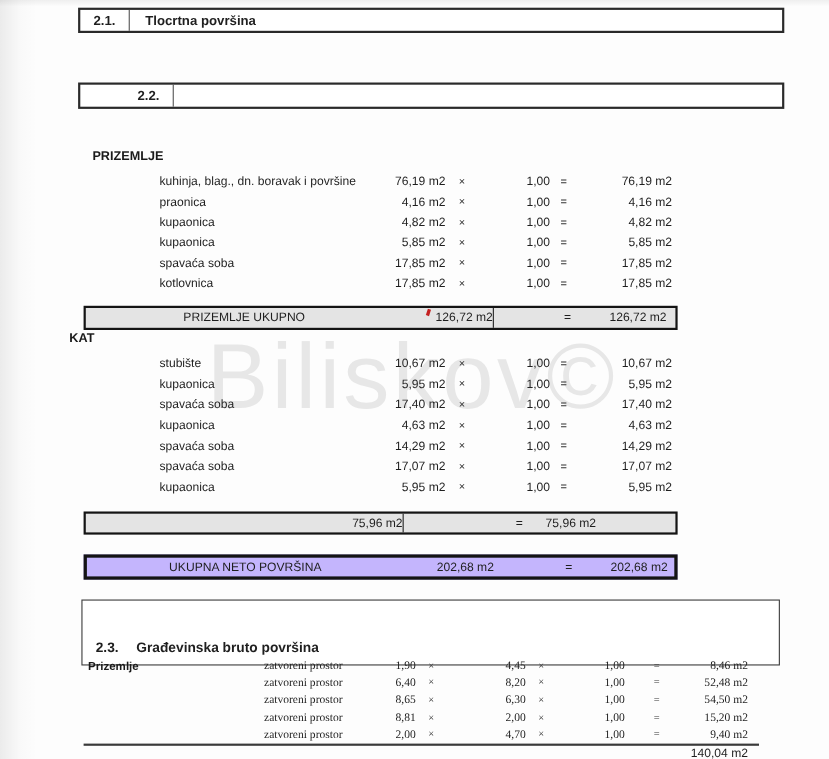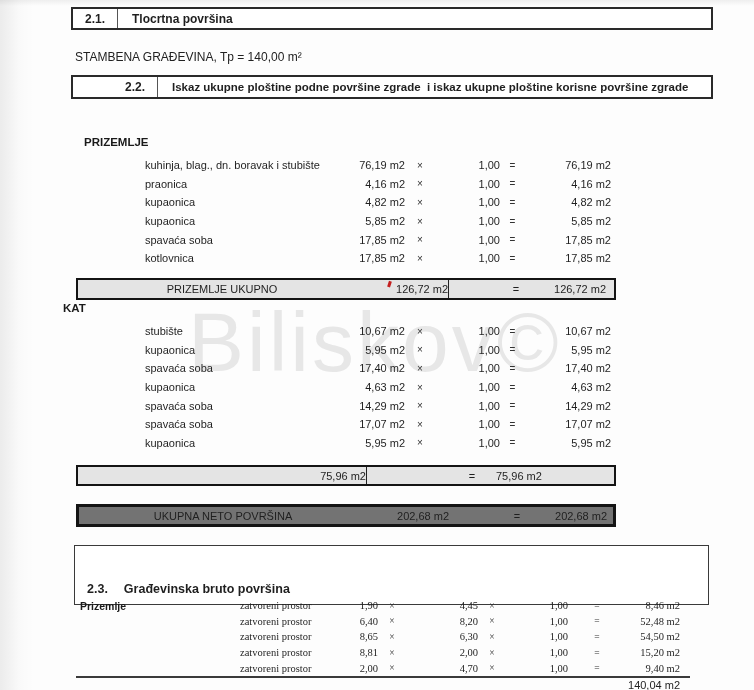--- a/index.html
+++ b/index.html
@@ -39,21 +39,21 @@
     background:#e4e4e4;border:2.5px solid #141414;
     display:grid;grid-template-columns:288px 82px 48px 40px 76px;
     align-items:center;font-size:11px;font-weight:normal;white-space:nowrap;}
   .t-label{text-align:center;}
   .t-val{text-align:right;}
   .t-gap{align-self:stretch;border-left:1.5px solid #222;}
   .tbox.no-div .t-gap{border-left:none;}
   .t-eq{text-align:center;}
   .t-res{text-align:right;padding-right:6px;}
   .tbox.thin{border-width:2px;}
-  .tbox.heavy{border-width:3px;background:#737373;}
+  .tbox.heavy{border-width:3px;background:#c4b5fd;}
 
   
   .redmark{position:absolute;left:388px;top:281px;width:2.5px;height:6px;
     background:#c42020;transform:rotate(18deg);z-index:4;}
 
   
   .watermark{position:absolute;left:188px;top:294px;font-size:84px;font-weight:400;
     color:rgba(70,70,70,0.12);letter-spacing:3px;pointer-events:none;z-index:3;white-space:nowrap;}
 
   
@@ -72,32 +72,30 @@
 </head>
 <body>
 
 <div class="page">
 
   <div class="secbox" style="left:71px;top:7px;width:642px;height:23px;">
     <span class="secnum">2.1.</span>
     <span class="sectitle">Tlocrtna površina</span>
   </div>
 
-  <div class="freetext" style="left:75px;top:50px;">STAMBENA GRAĐEVINA, Tp = 140,00 m²</div>
 
   <div class="secbox" style="left:71px;top:75px;width:642px;height:24px;padding-left:40px;">
     <span class="secnum">2.2.</span>
-    <span class="sectitle" style="font-size:11.5px;">Iskaz ukupne ploštine podne površine zgrade  i iskaz ukupne ploštine korisne površine zgrade</span>
   </div>
 
   <div class="grouplabel" style="left:84px;top:136px;">PRIZEMLJE</div>
 
   <div class="ntable" style="top:156px;">
     <div class="nrow">
-      <span class="c-name">kuhinja, blag., dn. boravak i stubište</span>
+      <span class="c-name">kuhinja, blag., dn. boravak i površine</span>
       <span class="c-val">76,19 m2</span>
       <span class="c-x">×</span>
       <span class="c-f">1,00</span>
       <span class="c-eq">=</span>
       <span class="c-res">76,19 m2</span>
     </div>
     <div class="nrow">
       <span class="c-name">praonica</span>
       <span class="c-val">4,16 m2</span>
       <span class="c-x">×</span>

